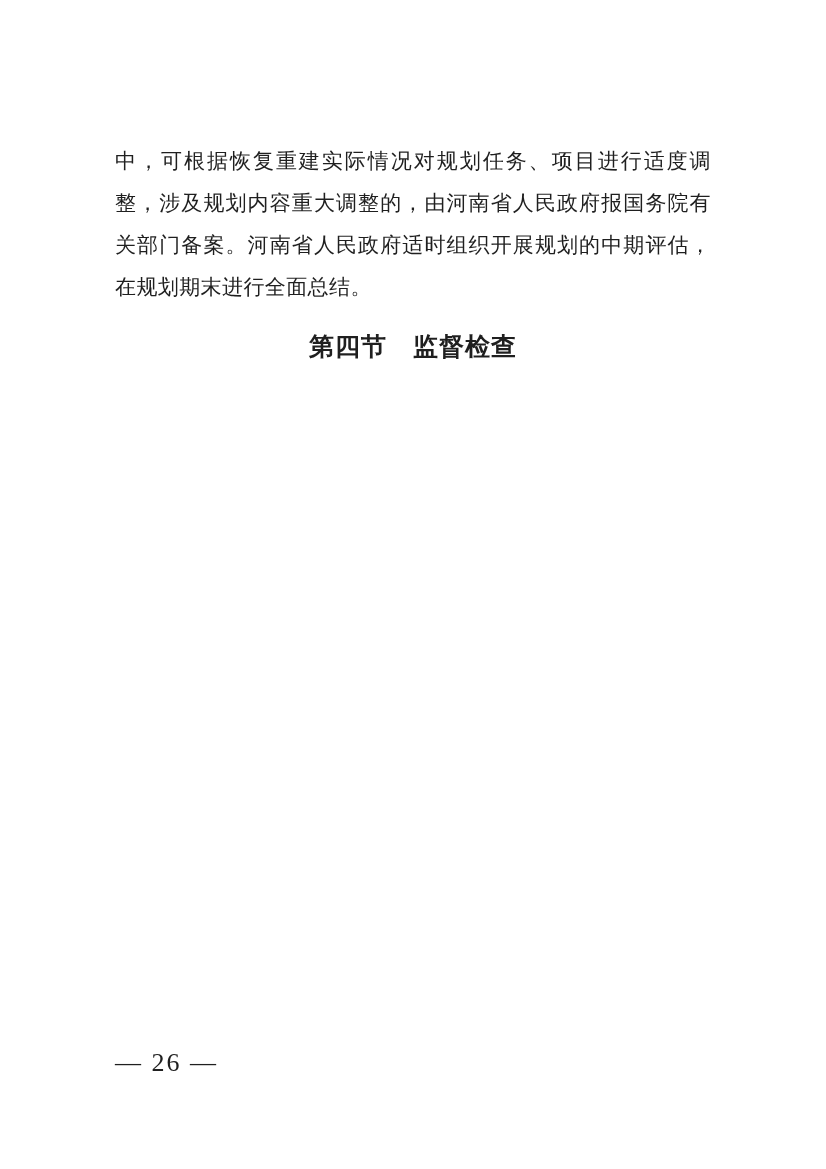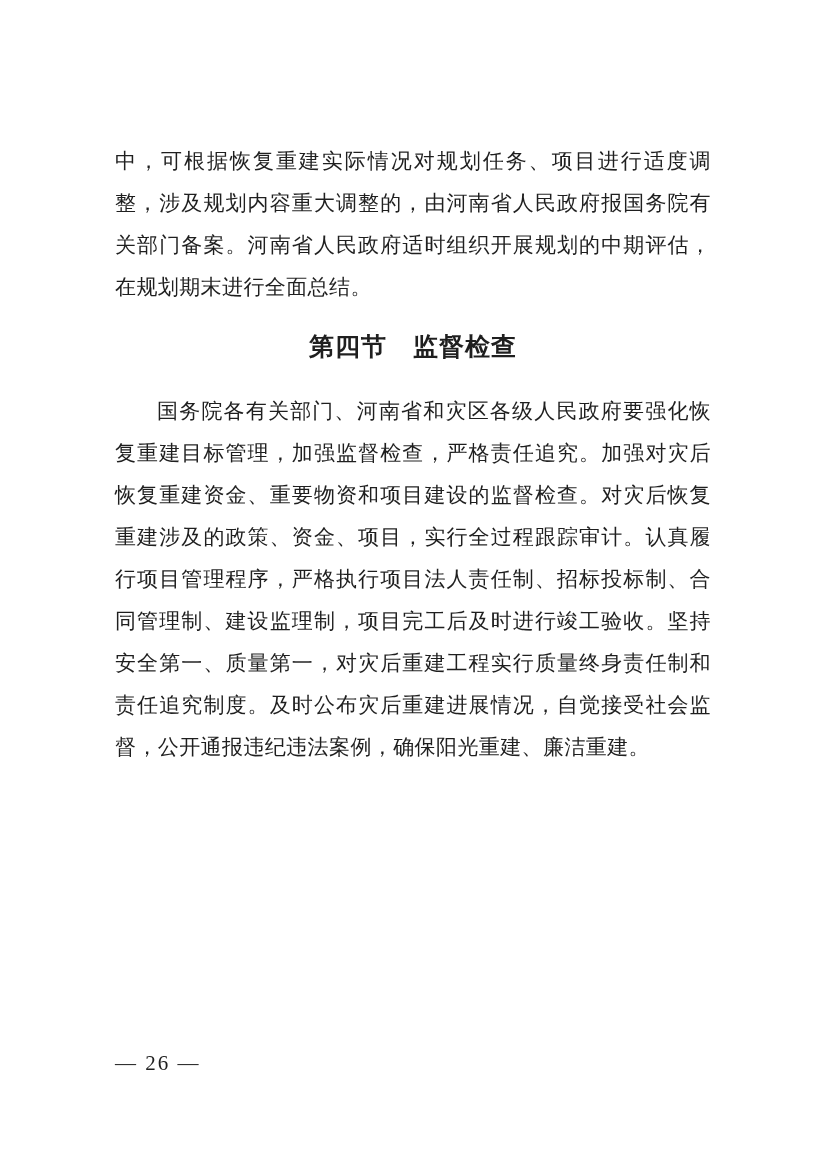--- a/index.html
+++ b/index.html
@@ -46,29 +46,28 @@
     font-size: 25px;
     line-height: 34px;
     font-weight: bold;
     text-align: center;
     letter-spacing: 1px;
   }
   .footer {
     position: absolute;
     left: 115px;
     top: 1048px;
-    font-size: 21px;
+    font-size: 26px;
     line-height: 30px;
     letter-spacing: 2px;
     color: #1f1f1f;
   }
 </style>
 </head>
 <body>
 
 <div class="page">
   <div class="content">
     <p class="para">中，可根据恢复重建实际情况对规划任务、项目进行适度调整，涉及规划内容重大调整的，由河南省人民政府报国务院有关部门备案。河南省人民政府适时组织开展规划的中期评估，在规划期末进行全面总结。</p>
     <h2 class="section-heading">第四节　监督检查</h2>
-    <p class="para indent">国务院各有关部门、河南省和灾区各级人民政府要强化恢复重建目标管理，加强监督检查，严格责任追究。加强对灾后恢复重建资金、重要物资和项目建设的监督检查。对灾后恢复重建涉及的政策、资金、项目，实行全过程跟踪审计。认真履行项目管理程序，严格执行项目法人责任制、招标投标制、合同管理制、建设监理制，项目完工后及时进行竣工验收。坚持安全第一、质量第一，对灾后重建工程实行质量终身责任制和责任追究制度。及时公布灾后重建进展情况，自觉接受社会监督，公开通报违纪违法案例，确保阳光重建、廉洁重建。</p>
   </div>
   <div class="footer">— 26 —</div>
 </div>
 
 </body></html>

